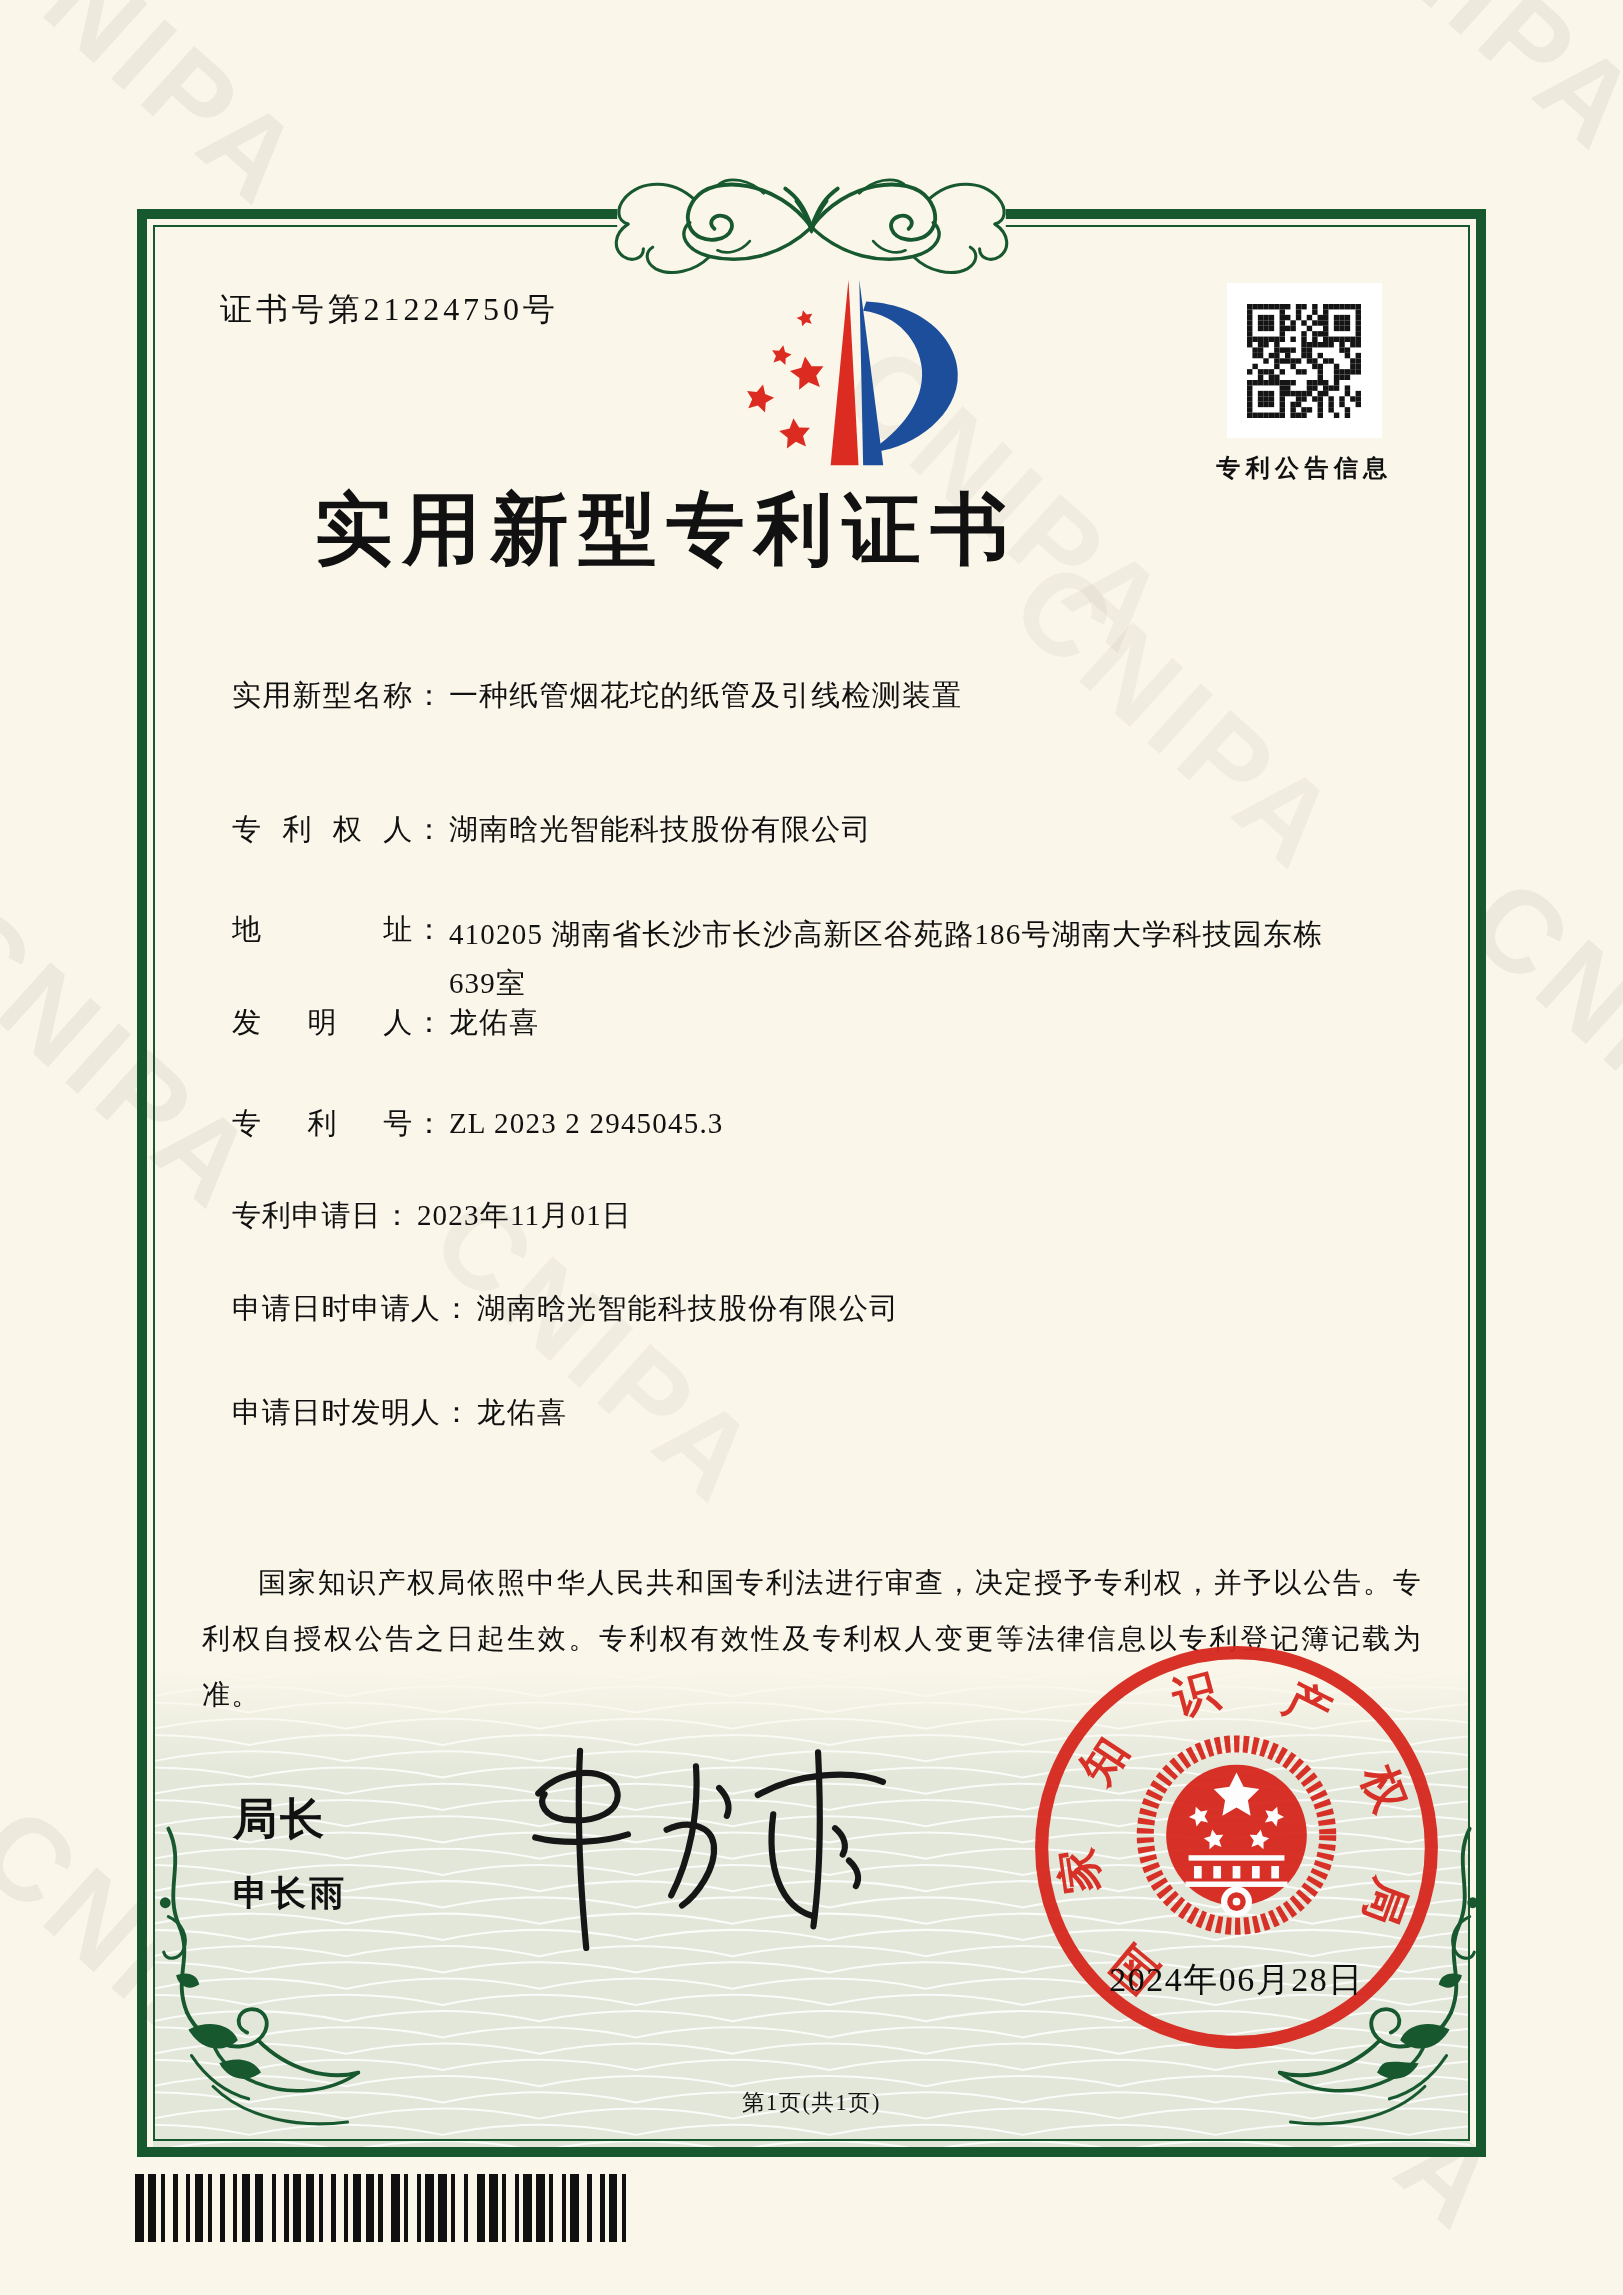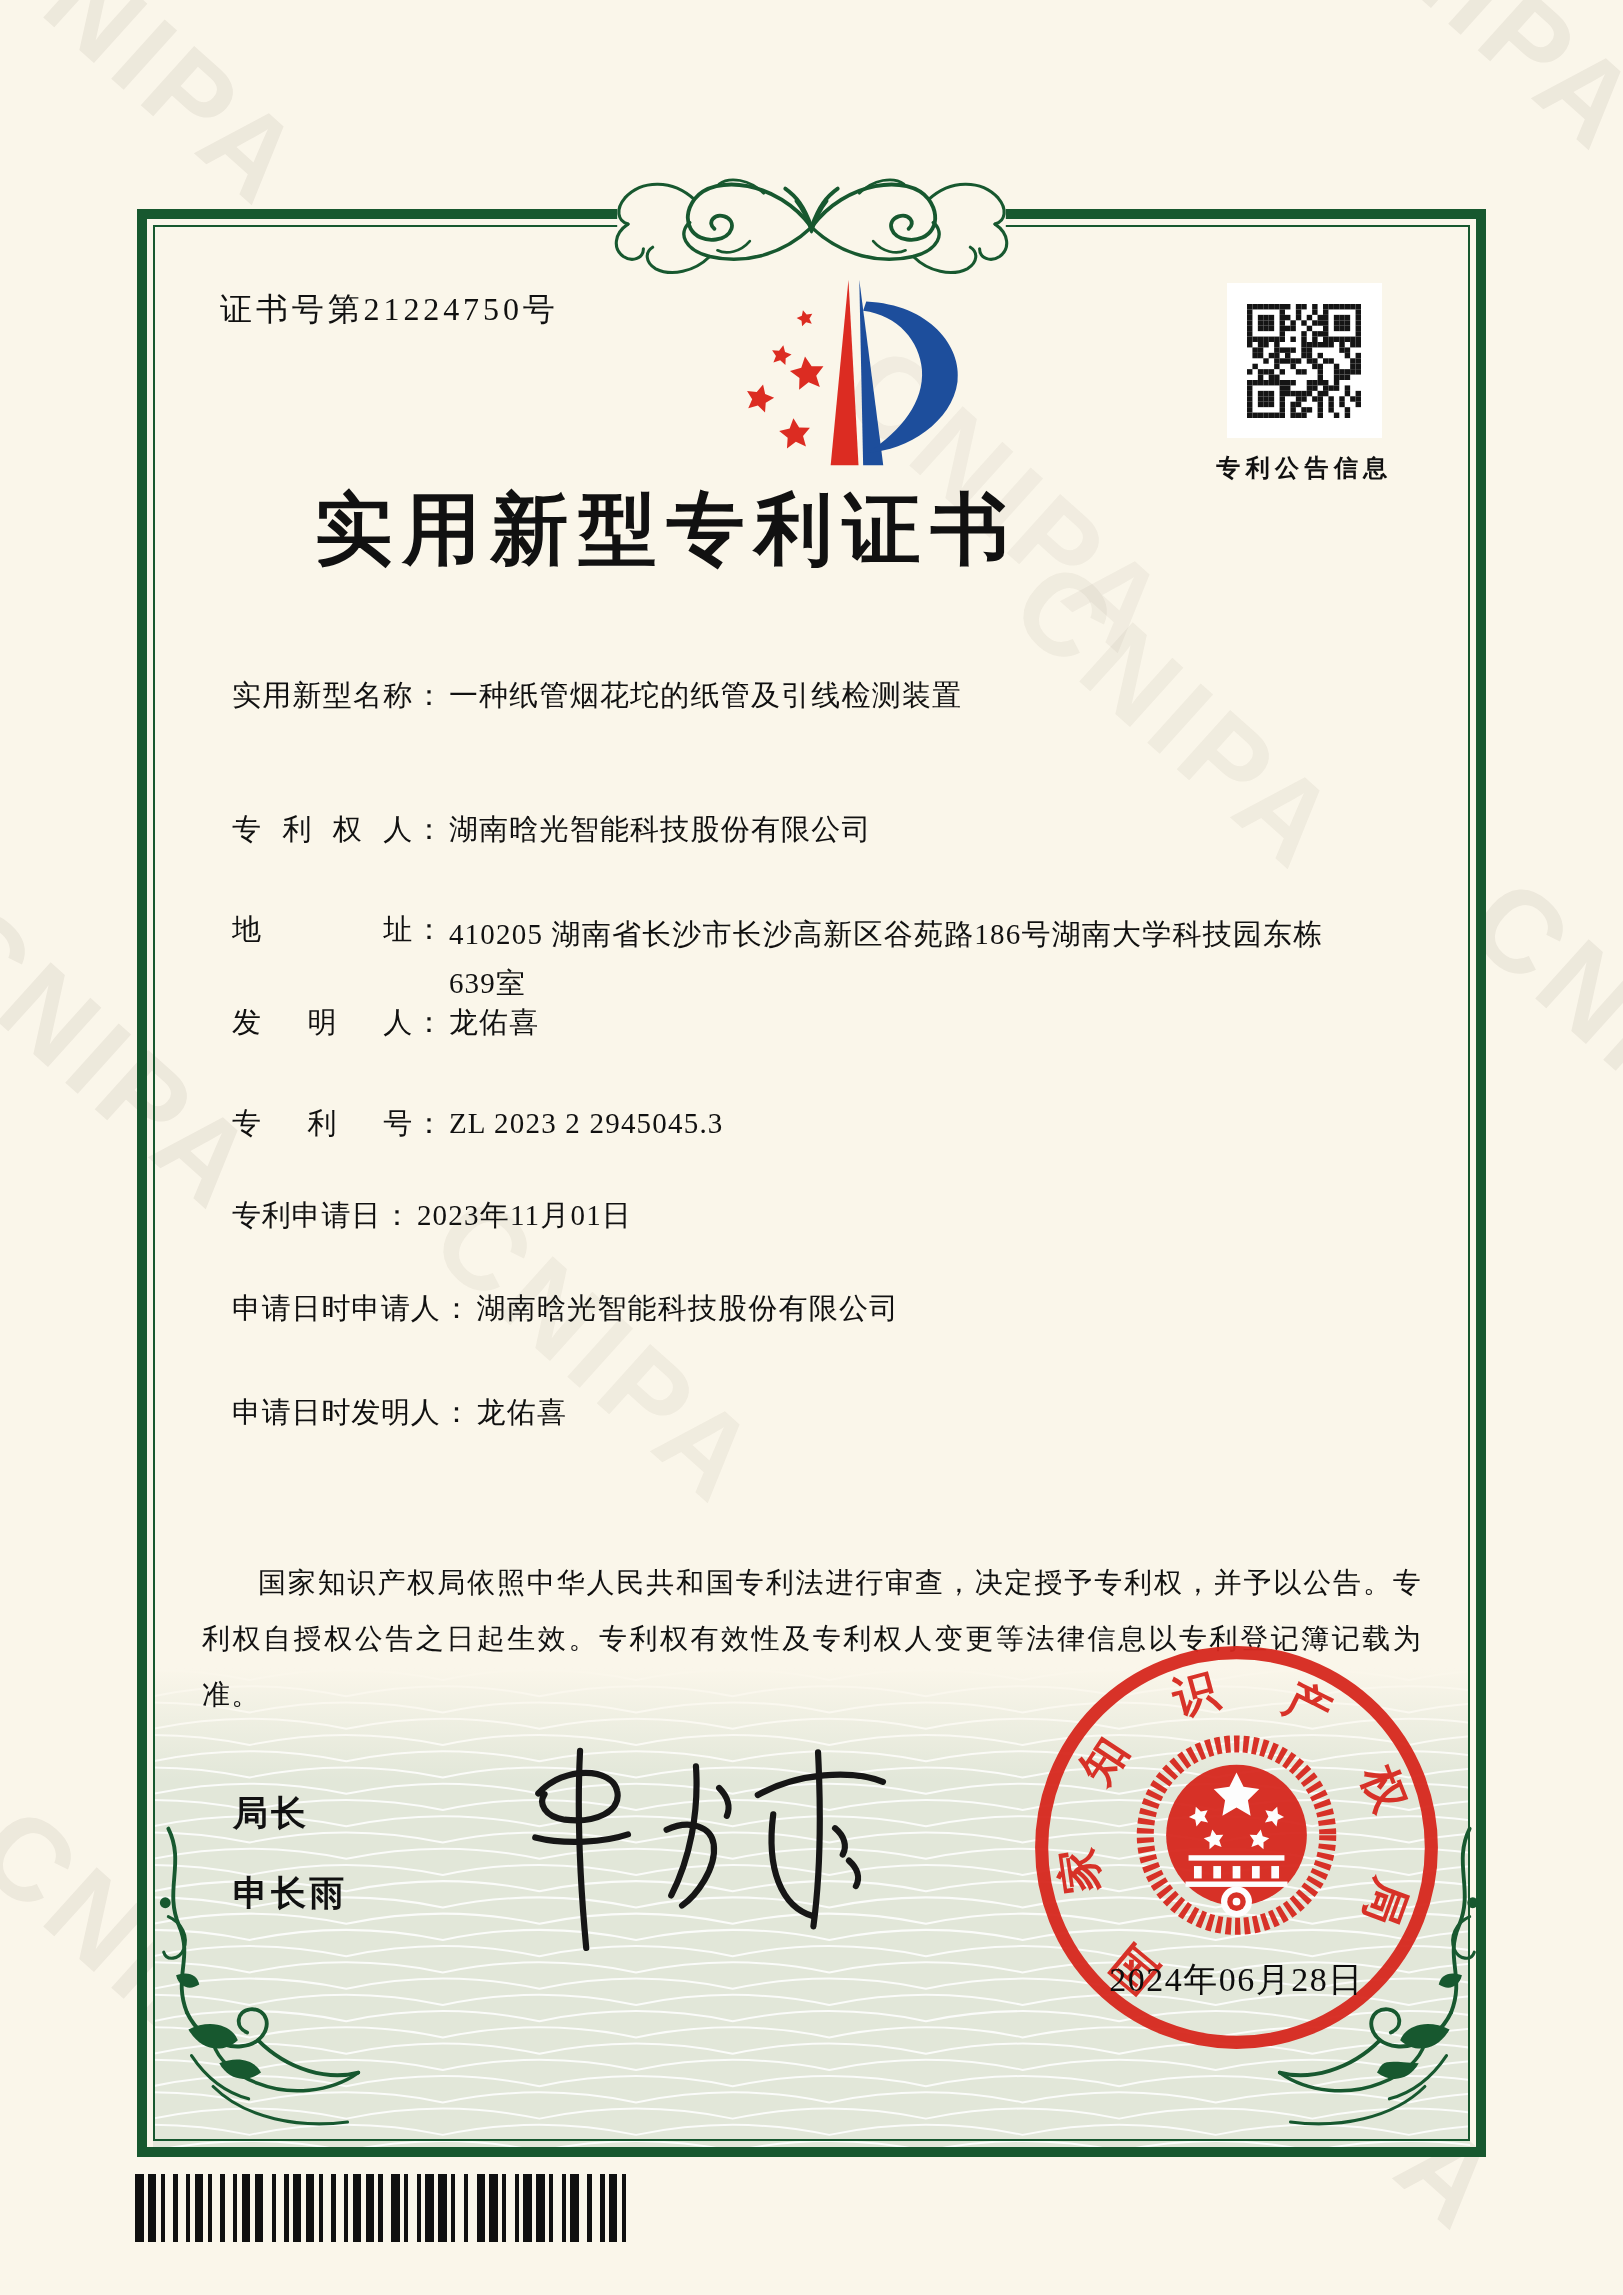--- a/index.html
+++ b/index.html
@@ -29,21 +29,21 @@
   .rows{position:absolute;left:232px;top:0;width:1206px;z-index:6;font-size:29px;letter-spacing:0.8px;}
   .row{position:absolute;left:0;white-space:nowrap;}
   .jlabel{display:inline-block;width:181px;text-align:justify;text-align-last:justify;}
   .colon{display:inline-block;margin:0 4.6px 0 1.5px;}
   .val{letter-spacing:1.2px;}
   .wrapval{display:inline-block;white-space:normal;width:908px;vertical-align:top;line-height:49px;}
   .col2{position:absolute;left:684px;top:0;white-space:nowrap;}
   .legal{position:absolute;left:202px;top:1555px;width:1220px;font-size:28px;line-height:56px;
          text-indent:2em;text-align:justify;letter-spacing:1.2px;z-index:6;}
   
-  .sig-title{position:absolute;left:233px;top:1790px;font-size:35px;font-weight:bold;z-index:6;
+  .sig-title{position:absolute;left:233px;top:1790px;font-size:44px;font-weight:bold;z-index:6;
              font-family:"Liberation Sans","DejaVu Sans",sans-serif;letter-spacing:3.1px;}
   .sig-name{position:absolute;left:233px;top:1870px;font-size:35px;font-weight:bold;z-index:6;
             font-family:"Liberation Sans","DejaVu Sans",sans-serif;letter-spacing:3.1px;}
   #signature{position:absolute;left:464px;top:1720px;z-index:6;}
   
   #seal{position:absolute;left:1020px;top:1631px;z-index:7;opacity:.95;}
   .seal-date{position:absolute;left:1020px;top:1957px;width:433px;text-align:center;font-size:34px;
              letter-spacing:1.5px;color:#0d0d0d;z-index:8;}
   
   .pagenum{position:absolute;left:0;top:2087px;width:1623px;text-align:center;font-size:22.4px;
@@ -516,20 +516,21 @@
           <rect x="-66" y="60" width="132" height="7"></rect>
           <circle cy="86" r="20"></circle>
         </g>
         <circle cy="86" r="12" fill="#d7281e"></circle>
         <circle cy="86" r="5" fill="#ffffff"></circle>
       </g>
     </g>
   </svg>
   <div class="seal-date">2024年06月28日</div>
 
+  <div class="pagenum">第1页(共1页)</div>
   <div id="barcode">
       <div style="width:8.5px;background:#101010"></div>
       <div style="width:4.3px;background:transparent"></div>
       <div style="width:8.5px;background:#101010"></div>
       <div style="width:4.3px;background:transparent"></div>
       <div style="width:4.3px;background:#101010"></div>
       <div style="width:8.5px;background:transparent"></div>
       <div style="width:4.3px;background:#101010"></div>
       <div style="width:8.5px;background:transparent"></div>
       <div style="width:4.3px;background:#101010"></div>

